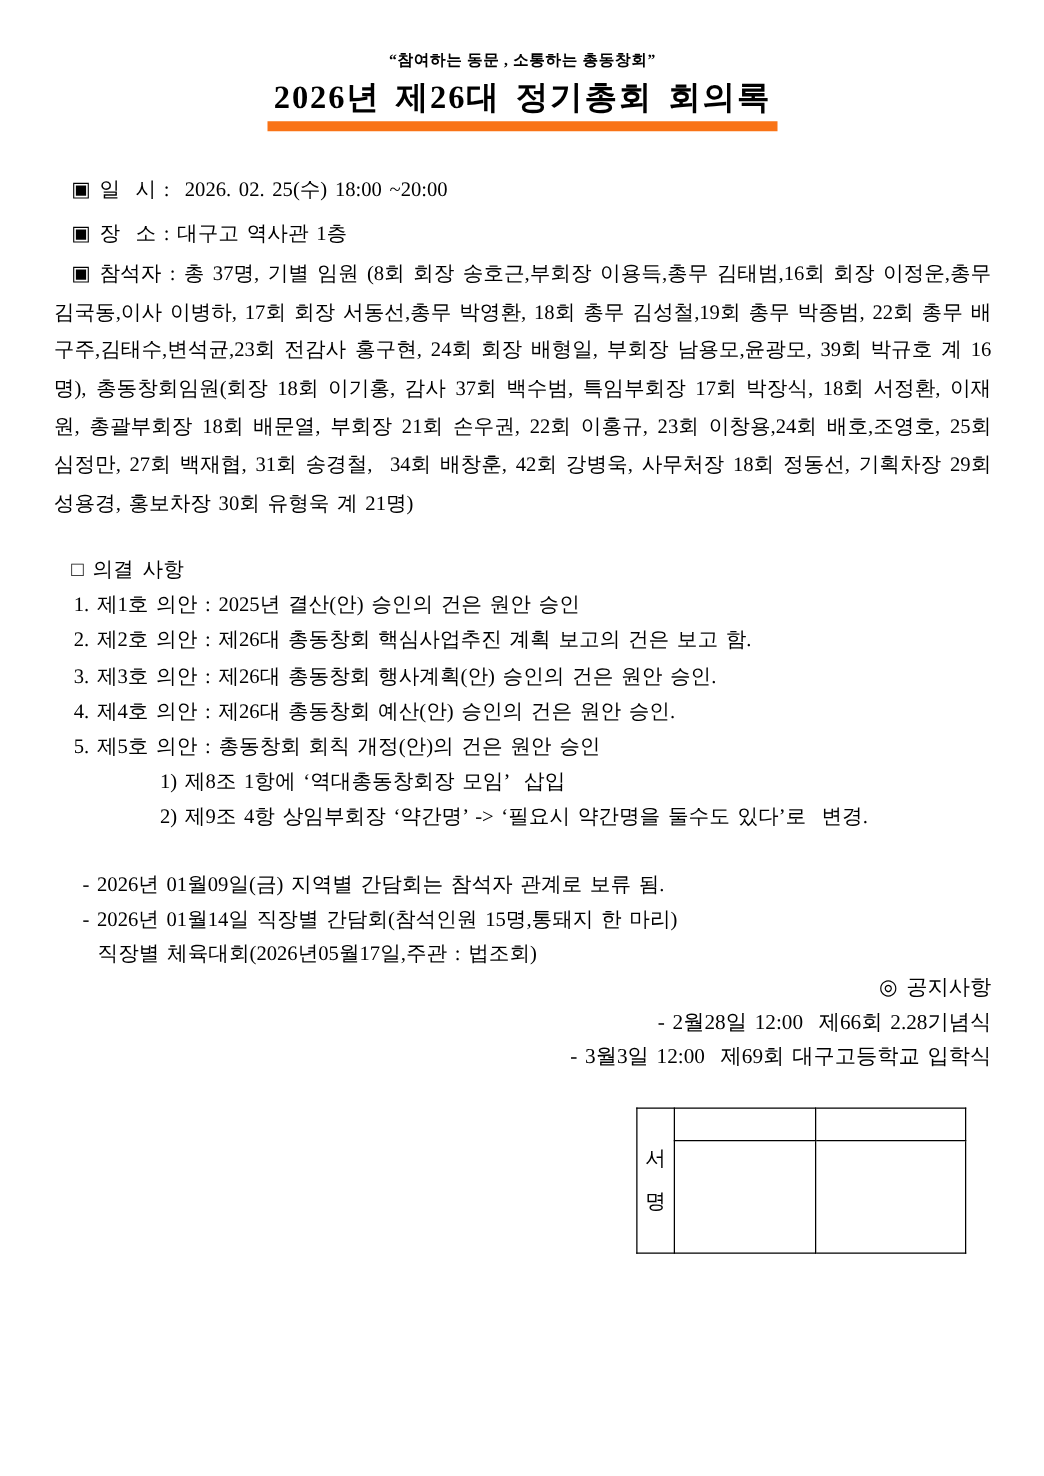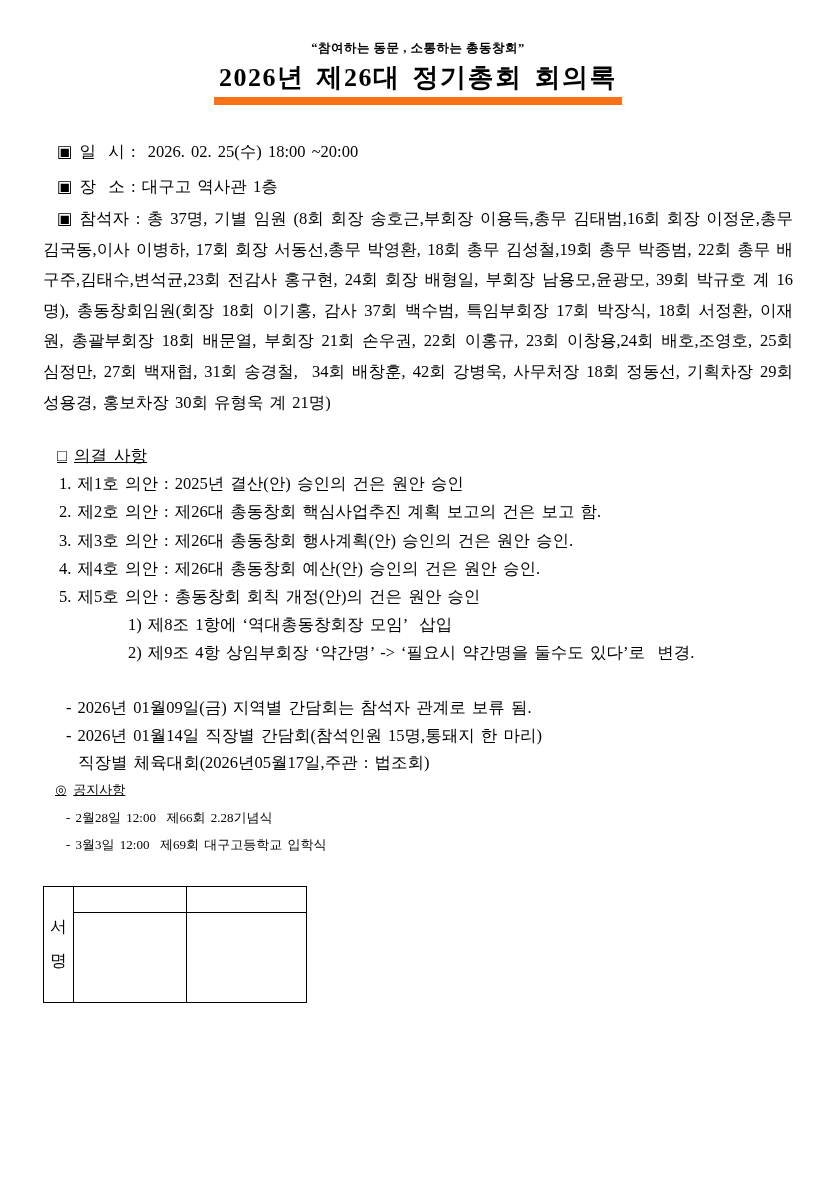--- a/index.html
+++ b/index.html
@@ -22,33 +22,33 @@
   .info{margin-top:29px;font-size:16.5px;}
   .info-line{padding-left:14px;line-height:35px;white-space:pre-wrap;word-spacing:2px;}
   .attendees{
     line-height:30.6px;text-align:justify;text-indent:14px;
     white-space:pre-wrap;word-spacing:2px;
   }
   .bullet{display:inline;margin-right:7px;}
 
   
   .decisions{margin-top:24px;font-size:16.5px;}
-  .sec-heading{padding-left:14px;line-height:28px;word-spacing:3px;text-decoration:underline;}
+  .sec-heading{padding-left:14px;line-height:28px;word-spacing:3px;}
   .decision-item{padding-left:16px;line-height:28.2px;white-space:pre-wrap;word-spacing:2px;}
   .decision-sub{padding-left:85px;line-height:27.5px;white-space:pre-wrap;word-spacing:2px;}
 
   
   .reports{margin-top:28px;font-size:16.5px;}
-  .notices{font-size:13px;}
+  .notices{font-size:17px;text-align:right;}
   .reports .sec-heading,.notices .sec-heading{padding-left:12px;line-height:27.4px;}
   .dash-line{padding-left:23px;line-height:27.4px;white-space:pre-wrap;word-spacing:2px;}
   .cont-line{padding-left:35px;line-height:27.4px;white-space:pre-wrap;word-spacing:2px;}
 
   
-  .sig-wrap{margin-top:27px;}
+  .sig-wrap{margin-top:27px;margin-left:466px;}
   table.sig{border-collapse:collapse;table-layout:fixed;}
   table.sig td{border:1px solid #000;padding:0;}
   td.sig-label{
     width:29px;text-align:center;vertical-align:middle;
     font-size:16.5px;line-height:34px;word-break:break-all;
   }
   td.sig-head-1{width:112px;height:25px;}
   td.sig-head-2{width:119px;height:25px;}
   td.sig-blank{height:89px;}
 </style>

